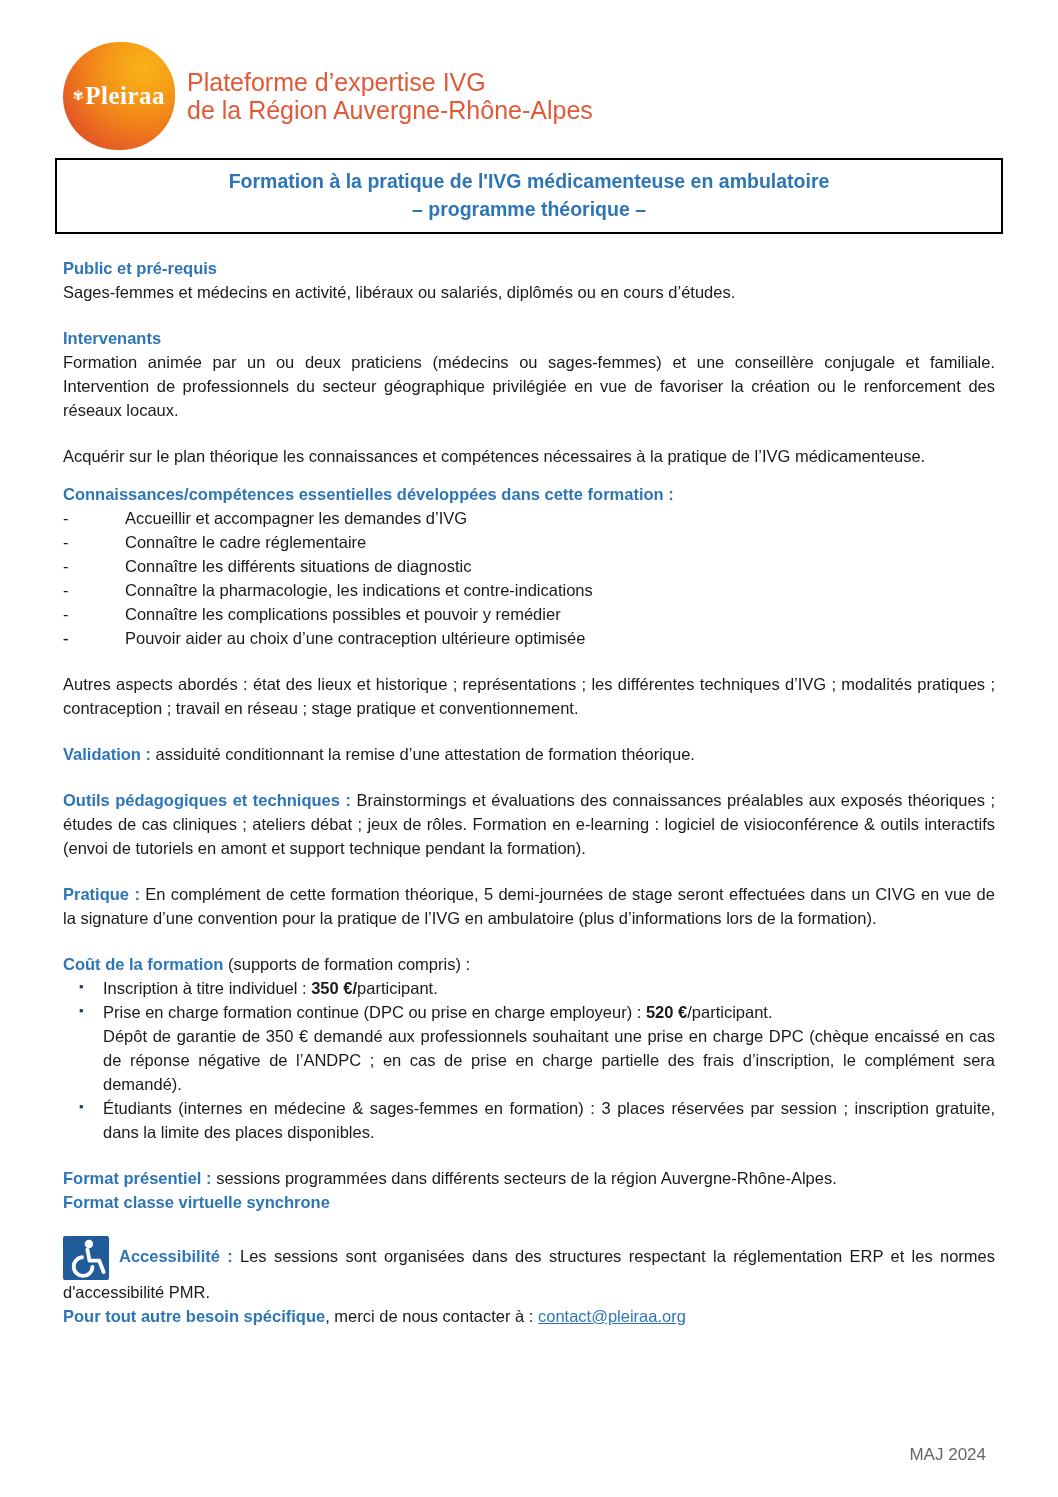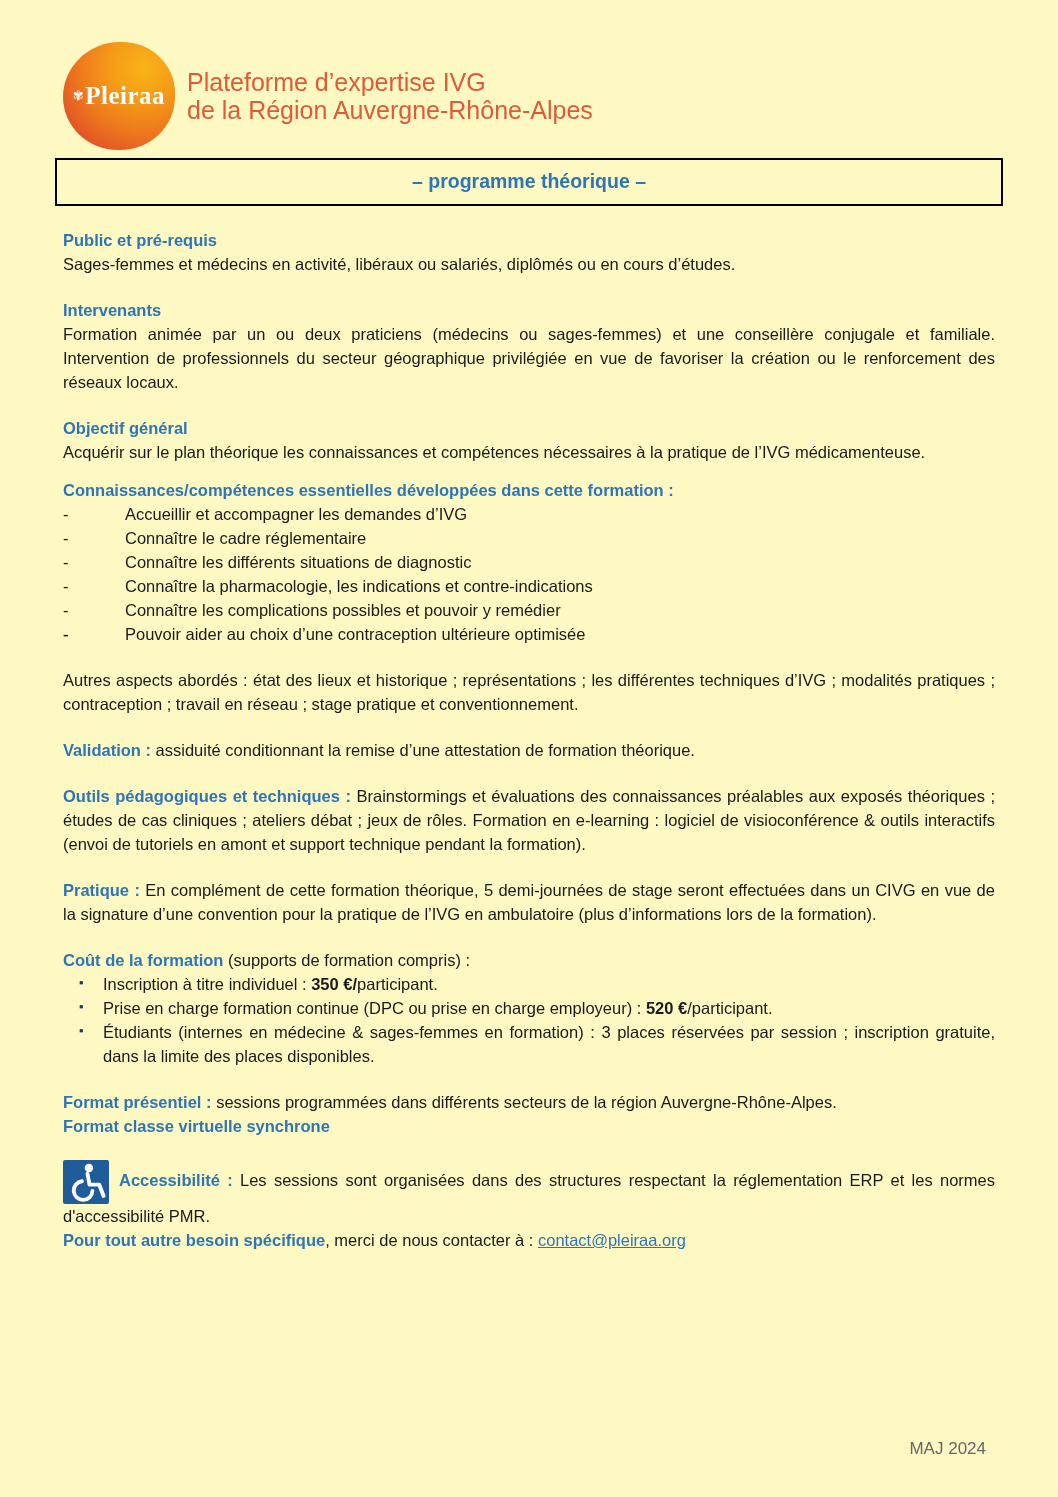--- a/index.html
+++ b/index.html
@@ -1,20 +1,20 @@
 <!DOCTYPE html>
 <html lang="fr"><head>
 <meta charset="utf-8">
 <style>
   html,body{margin:0;padding:0;background:#c9c9c9;}
   .page{
     position:relative;
     width:1058px;height:1497px;
     margin:0 auto;
-    background:#fef9c3;
+    background:#ffffff;
     box-sizing:border-box;
     padding:40px 63px 0 63px;
     overflow:hidden;
     font-family:"Liberation Sans","DejaVu Sans",sans-serif;
     font-size:16.5px;
     line-height:24px;
     color:#1a1a1a;
   }
   p{margin:0;}
   .sp{height:22px;}
@@ -58,56 +58,56 @@
   .cont{padding-left:40px;}
 
   
   .access-icon{
     display:inline-block;width:46px;height:44px;background:#1F5C99;
     border-radius:2px;vertical-align:middle;margin-right:10px;
   }
   .email{color:#2E75B6;text-decoration:underline;}
 
   .footer{
-    position:absolute;right:72px;bottom:36px;
+    position:absolute;right:72px;bottom:30px;
     color:#666;font-size:17px;
   }
 </style>
 </head>
 <body>
 
 <div class="page">
 
   <header class="hdr">
     <div class="logo">
       <span class="logoname"><span class="flourish">✾</span><span>Pleiraa</span></span>
     </div>
     <div class="tagline">
       <div>Plateforme d’expertise IVG</div>
       <div>de la Région Auvergne-Rhône-Alpes</div>
     </div>
   </header>
 
   <div class="titlebox">
+    <div class="titleline">Formation à la pratique de l'IVG médicamenteuse en ambulatoire</div>
     <div class="titleline">– programme théorique –</div>
   </div>
 
   <div class="sp"></div>
 
   <p class="h">Public et pré-requis</p>
   <p>Sages-femmes et médecins en activité, libéraux ou salariés, diplômés ou en cours d’études.</p>
 
   <div class="sp"></div>
 
   <p class="h">Intervenants</p>
   <p class="just">Formation animée par un ou deux praticiens (médecins ou sages-femmes) et une conseillère conjugale et familiale. Intervention de professionnels du secteur géographique privilégiée en vue de favoriser la création ou le renforcement des réseaux locaux.</p>
 
   <div class="sp"></div>
 
-  <p class="h">Objectif général</p>
   <p>Acquérir sur le plan théorique les connaissances et compétences nécessaires à la pratique de l’IVG médicamenteuse.</p>
 
   <div class="sp-sm"></div>
 
   <p class="h">Connaissances/compétences essentielles développées dans cette formation :</p>
   <ul class="dash-list">
     <li><span class="mk">-</span><span>Accueillir et accompagner les demandes d’IVG</span></li>
     <li><span class="mk">-</span><span>Connaître le cadre réglementaire</span></li>
     <li><span class="mk">-</span><span>Connaître les différents situations de diagnostic</span></li>
     <li><span class="mk">-</span><span>Connaître la pharmacologie, les indications et contre-indications</span></li>
@@ -130,20 +130,21 @@
 
   <div class="sp"></div>
 
   <p class="just"><span class="h">Pratique :</span><span> En complément de cette formation théorique, 5 demi-journées de stage seront effectuées dans un CIVG en vue de la signature d’une convention pour la pratique de l’IVG en ambulatoire (plus d’informations lors de la formation).</span></p>
 
   <div class="sp"></div>
 
   <p><span class="h">Coût de la formation</span><span> (supports de formation compris) :</span></p>
   <p class="sq"><span class="mk">▪</span><span>Inscription à titre individuel : </span><span class="b">350 €/</span><span>participant.</span></p>
   <p class="sq"><span class="mk">▪</span><span>Prise en charge formation continue (DPC ou prise en charge employeur) : </span><span class="b">520 €</span><span>/participant.</span></p>
+  <p class="cont just">Dépôt de garantie de 350 € demandé aux professionnels souhaitant une prise en charge DPC (chèque encaissé en cas de réponse négative de l’ANDPC ; en cas de prise en charge partielle des frais d’inscription, le complément sera demandé).</p>
   <p class="sq just"><span class="mk">▪</span><span>Étudiants (internes en médecine &amp; sages-femmes en formation) : 3 places réservées par session ; inscription gratuite, dans la limite des places disponibles.</span></p>
 
   <div class="sp"></div>
 
   <p class="just"><span class="h">Format présentiel :</span><span> sessions programmées dans différents secteurs de la région Auvergne-Rhône-Alpes.</span></p>
   <p class="h">Format classe virtuelle synchrone</p>
 
   <div class="sp"></div>
 
   <p class="just">

